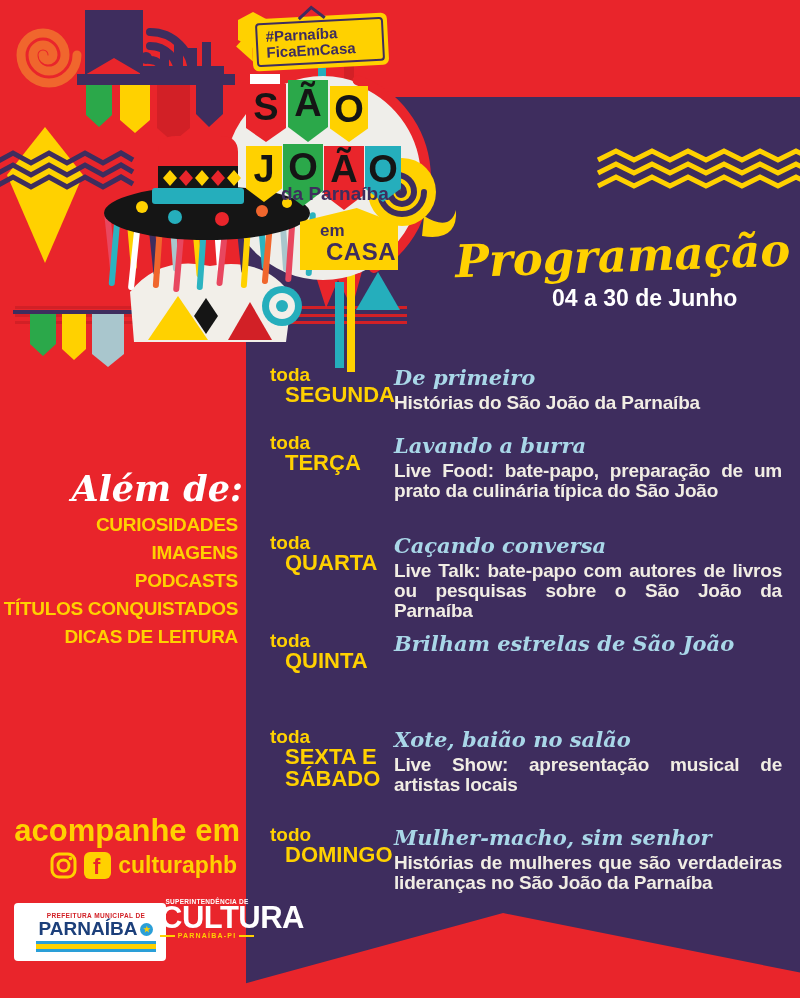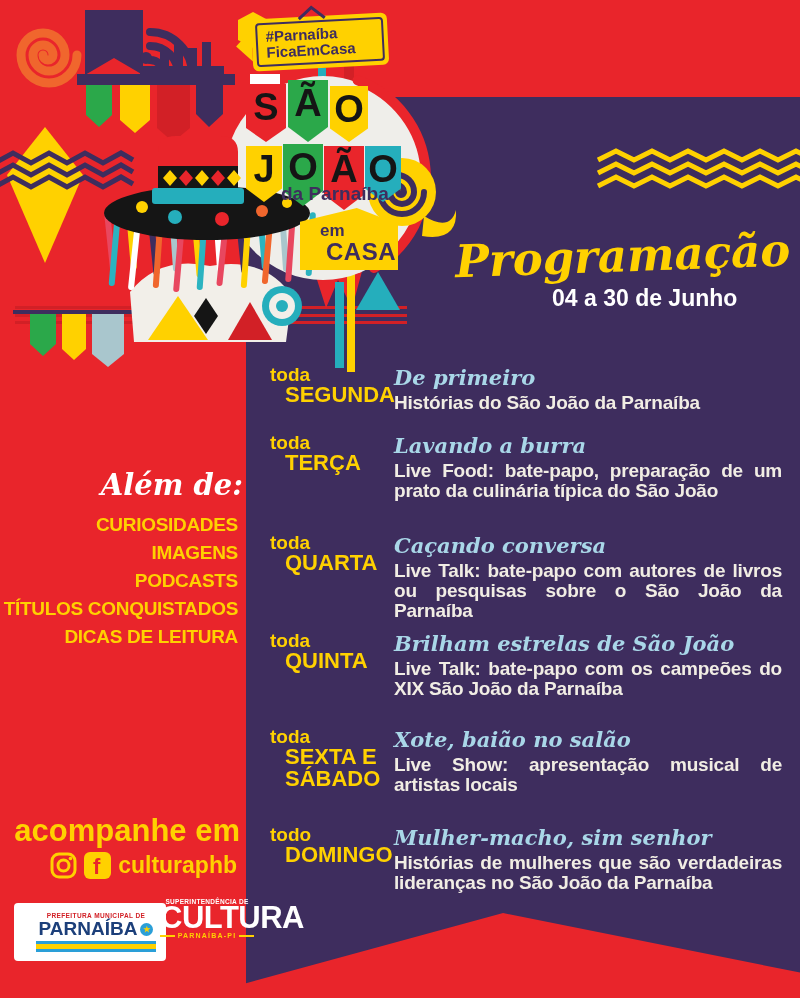--- a/index.html
+++ b/index.html
@@ -45,21 +45,21 @@
   .prog-row .lbl .freq{font-size:19px;line-height:18px;}
   .prog-row .lbl .day{font-size:22px;line-height:22px;padding-left:15px;}
   .prog-row .cnt{width:388px;}
   .prog-row .ttl{font-family:"DejaVu Serif",serif;font-style:italic;font-weight:bold;
                  font-size:21px;line-height:24px;color:#a9d7e8;margin-bottom:3px;}
   .prog-row .dsc{font-size:19px;line-height:20px;font-weight:bold;color:#f1ede4;
                  text-align:justify;letter-spacing:-0.2px;}
 
   
   .alem{right:557px;top:468px;font-family:"DejaVu Serif",serif;font-style:italic;font-weight:bold;
-        font-size:29px;color:#fff;white-space:nowrap;}
+        font-size:35px;color:#fff;white-space:nowrap;}
   .extras{right:562px;top:511px;width:240px;text-align:right;}
   .extras div{font-weight:900;font-size:19px;line-height:28px;color:#ffd100;letter-spacing:-0.3px;}
   .follow{right:560px;top:813px;font-weight:900;font-size:31px;color:#ffd100;white-space:nowrap;}
   .social{right:563px;top:852px;display:flex;align-items:center;gap:7px;}
   .social .handle{font-weight:900;font-size:23px;color:#ffd100;}
 
   
   .pref{left:14px;top:903px;width:140px;height:58px;background:#fff;border-radius:4px;
         display:flex;flex-direction:column;align-items:center;justify-content:center;padding-left:12px;}
   .pref .p1{font-size:6.5px;font-weight:bold;color:#d22026;letter-spacing:.4px;}
@@ -275,21 +275,20 @@
       <div class="dsc">Live Talk: bate-papo com autores de livros ou pesquisas sobre o São João da Parnaíba</div>
       </div>
   </div>
   <div class="prog-row" style="top:632px">
     <div class="lbl">
         <div class="freq">toda</div>
       <div class="day">QUINTA</div>
       </div>
     <div class="cnt">
         <div class="ttl">Brilham estrelas de São João</div>
-      <div class="dsc">Live Talk: bate-papo com os campeões do XIX São João da Parnaíba</div>
       </div>
   </div>
   <div class="prog-row" style="top:728px">
     <div class="lbl">
         <div class="freq">toda</div>
       <div class="day">SEXTA E SÁBADO</div>
       </div>
     <div class="cnt">
         <div class="ttl">Xote, baião no salão</div>
       <div class="dsc">Live Show: apresentação musical de artistas locais</div>

